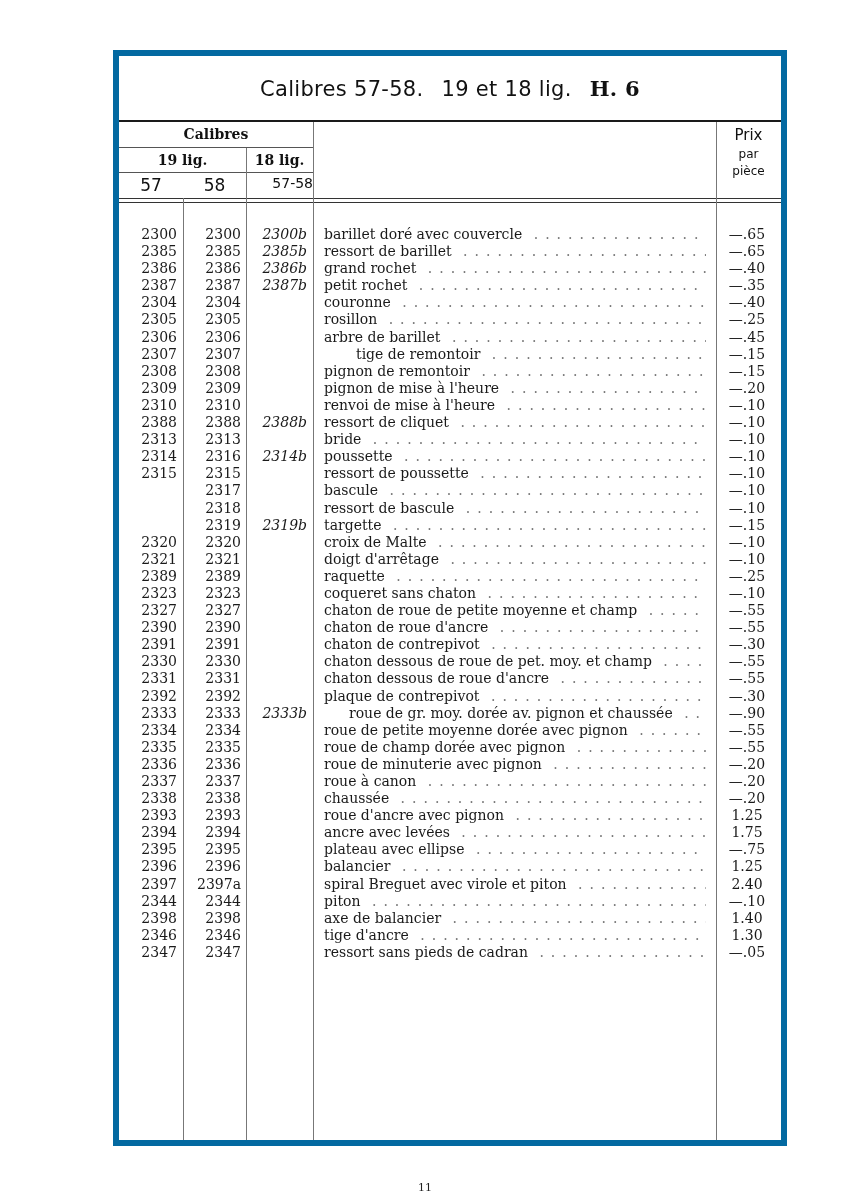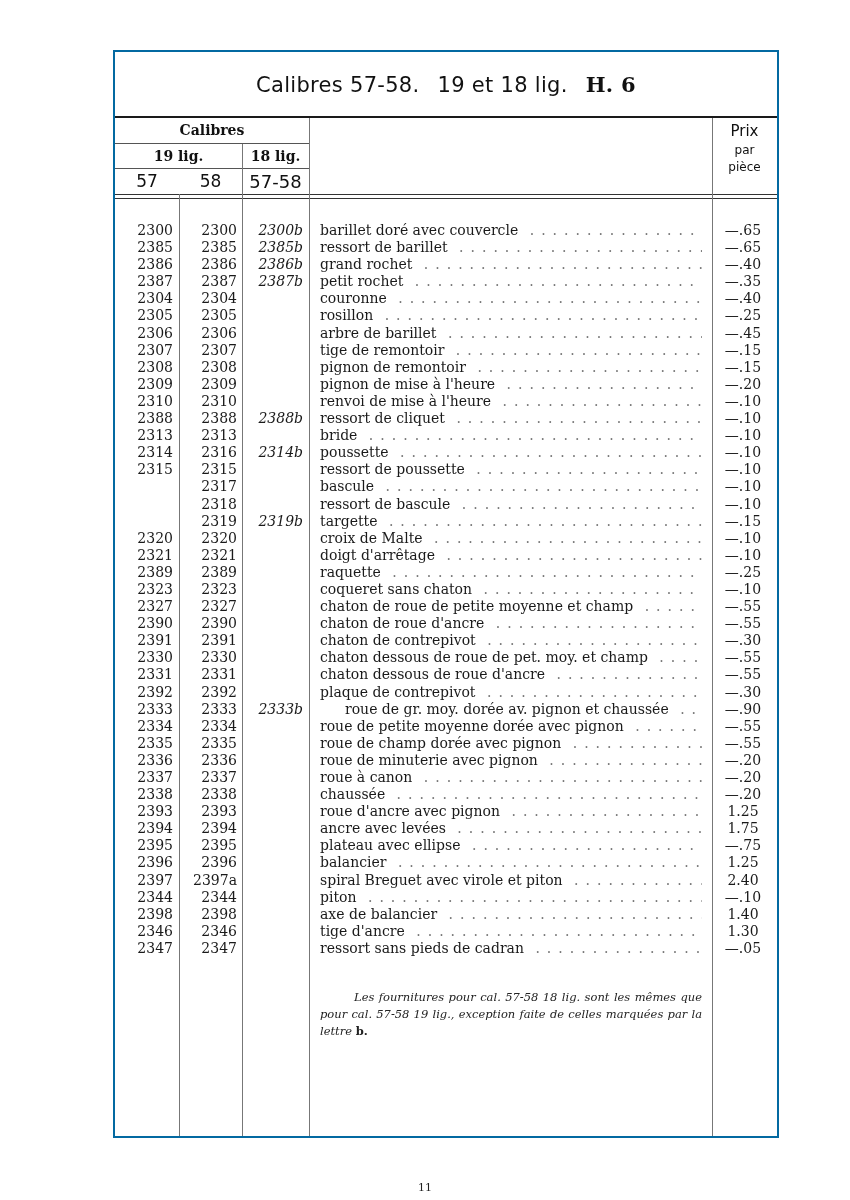--- a/index.html
+++ b/index.html
@@ -1,19 +1,19 @@
 <!DOCTYPE html>
 <html><head>
 <meta charset="utf-8">
 <style>
   html, body { margin:0; padding:0; }
   body { width:850px; height:1200px; background:#ffffff; position:relative; overflow:hidden;
          font-family:"DejaVu Serif", serif; color:#1a1a1a; }
   .frame { position:absolute; left:113px; top:50px; width:662px; height:1084px;
-           border:2px solid #0369a1; box-sizing:content-box; }
+           border:6px solid #0369a1; box-sizing:content-box; }
   .title-band { position:absolute; left:0; top:0; width:662px; height:64px;
                 border-bottom:2px solid #1a1a1a; display:flex; align-items:center; justify-content:center; }
   .title { font-family:"DejaVu Sans", sans-serif; font-size:21px; font-weight:normal; letter-spacing:0.3px; color:#111; }
   .title .gap { display:inline-block; width:18px; }
   .title .frak { font-family:"DejaVu Serif", serif; font-weight:bold; }
 
   .vline { position:absolute; top:66px; bottom:0; width:0; border-left:1px solid #777; }
   .vline.c1 { left:64px; top:142px; }
   .vline.c2 { left:127px; top:92px; }
   .vline.c3 { left:194px; }
@@ -21,21 +21,21 @@
 
   .hline { position:absolute; height:0; border-top:1px solid #555; }
   .dbl { position:absolute; height:3px; border-top:1px solid #333; border-bottom:1px solid #333; top:142px; }
 
   .hdr { position:absolute; font-family:"DejaVu Sans", sans-serif; color:#111; text-align:center; }
   .hdr.calibres { left:0; width:194px; top:70px; font-size:14px; font-weight:bold; font-family:"DejaVu Serif", serif; }
   .hdr.l19 { left:0; width:127px; top:96px; font-size:14px; font-weight:bold; font-family:"DejaVu Serif", serif; }
   .hdr.l18 { left:127px; width:67px; top:96px; font-size:14px; font-weight:bold; font-family:"DejaVu Serif", serif; }
   .hdr.n57 { left:0; width:64px; top:119px; font-size:17px; }
   .hdr.n58 { left:64px; width:63px; top:119px; font-size:17px; }
-  .hdr.n5758 { left:127px; width:67px; top:119px; font-size:18px; }
+  .hdr.n5758 { left:127px; width:67px; top:119px; font-size:14px;text-align:right; }
   .hdr.prix { left:597px; width:65px; top:70px; font-size:15px; line-height:18px; }
   .hdr.prix .small { font-size:12px; display:block; line-height:20px; }
 
   .rows { position:absolute; left:0; top:170px; width:662px; }
   .row { position:relative; height:17.1px; font-size:14px; line-height:17px; white-space:nowrap; }
   .row span { position:absolute; top:0; }
   .r57 { left:2px; width:56px; text-align:right; }
   .r58 { left:64px; width:58px; text-align:right; }
   .r18 { left:130px; width:58px; text-align:right; font-style:italic; }
   .desc { left:205px; width:382px; overflow:hidden; }
@@ -128,21 +128,21 @@
         <span class="r57">2306</span>
         <span class="r58">2306</span>
         <span class="r18"></span>
         <span class="desc"><span style="position: static;">arbre de barillet</span><span class="lead" style="position: static;"> ............................................................</span></span>
         <span class="price">—.45</span>
       </div>
       <div class="row">
         <span class="r57">2307</span>
         <span class="r58">2307</span>
         <span class="r18"></span>
-        <span class="desc"><span style="position: static;">tige de remontoir</span><span class="lead" style="position: static;"> ............................................................</span></span>
+        <span class="desc"><span style="position: static; margin-left: 32px;">tige de remontoir</span><span class="lead" style="position: static;"> ............................................................</span></span>
         <span class="price">—.15</span>
       </div>
       <div class="row">
         <span class="r57">2308</span>
         <span class="r58">2308</span>
         <span class="r18"></span>
         <span class="desc"><span style="position: static;">pignon de remontoir</span><span class="lead" style="position: static;"> ............................................................</span></span>
         <span class="price">—.15</span>
       </div>
       <div class="row">
@@ -378,16 +378,15 @@
       </div>
       <div class="row">
         <span class="r57">2347</span>
         <span class="r58">2347</span>
         <span class="r18"></span>
         <span class="desc"><span style="position: static;">ressort sans pieds de cadran</span><span class="lead" style="position: static;"> ............................................................</span></span>
         <span class="price">—.05</span>
       </div>
     </div>
 
-  <div class="note"><span class="indent"></span><span>Les fournitures pour cal. 57-58 18 lig. sont les mêmes que pour cal. 57-58 19 lig., exception faite de celles marquées par la lettre</span> <b>b.</b></div>
 </div>
 
 <div class="pagenum">11</div>
 
 </body></html>

